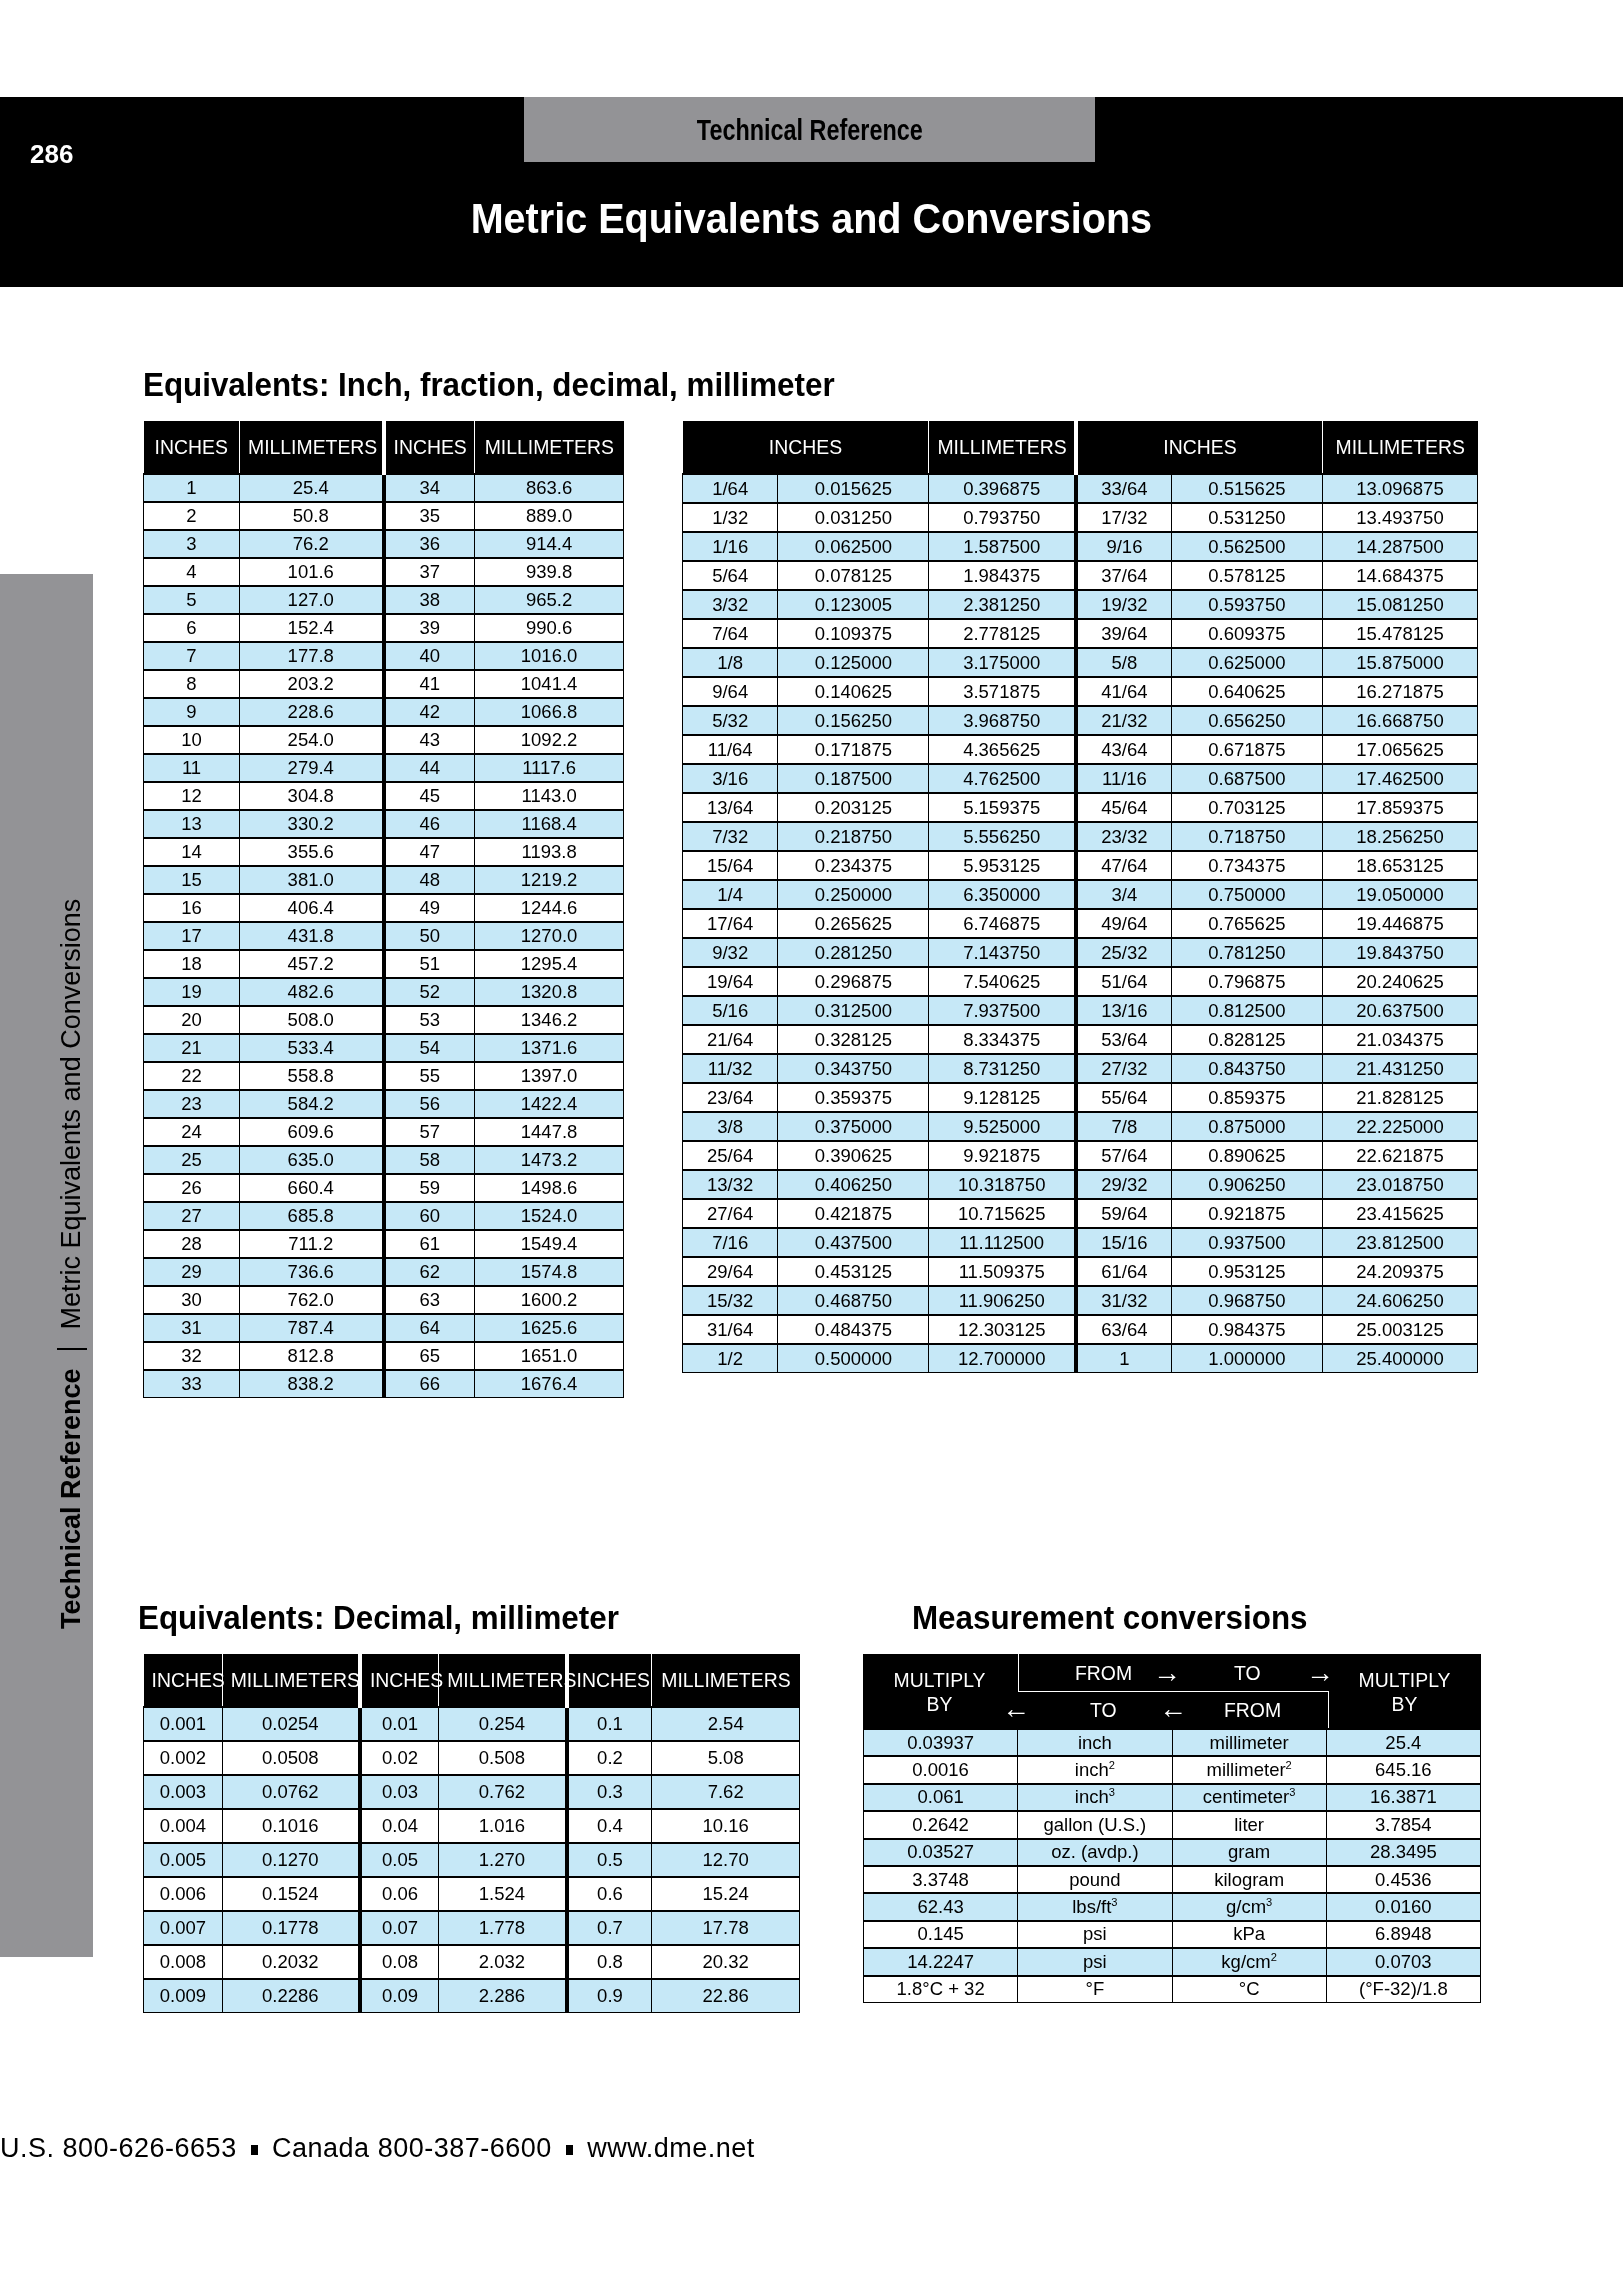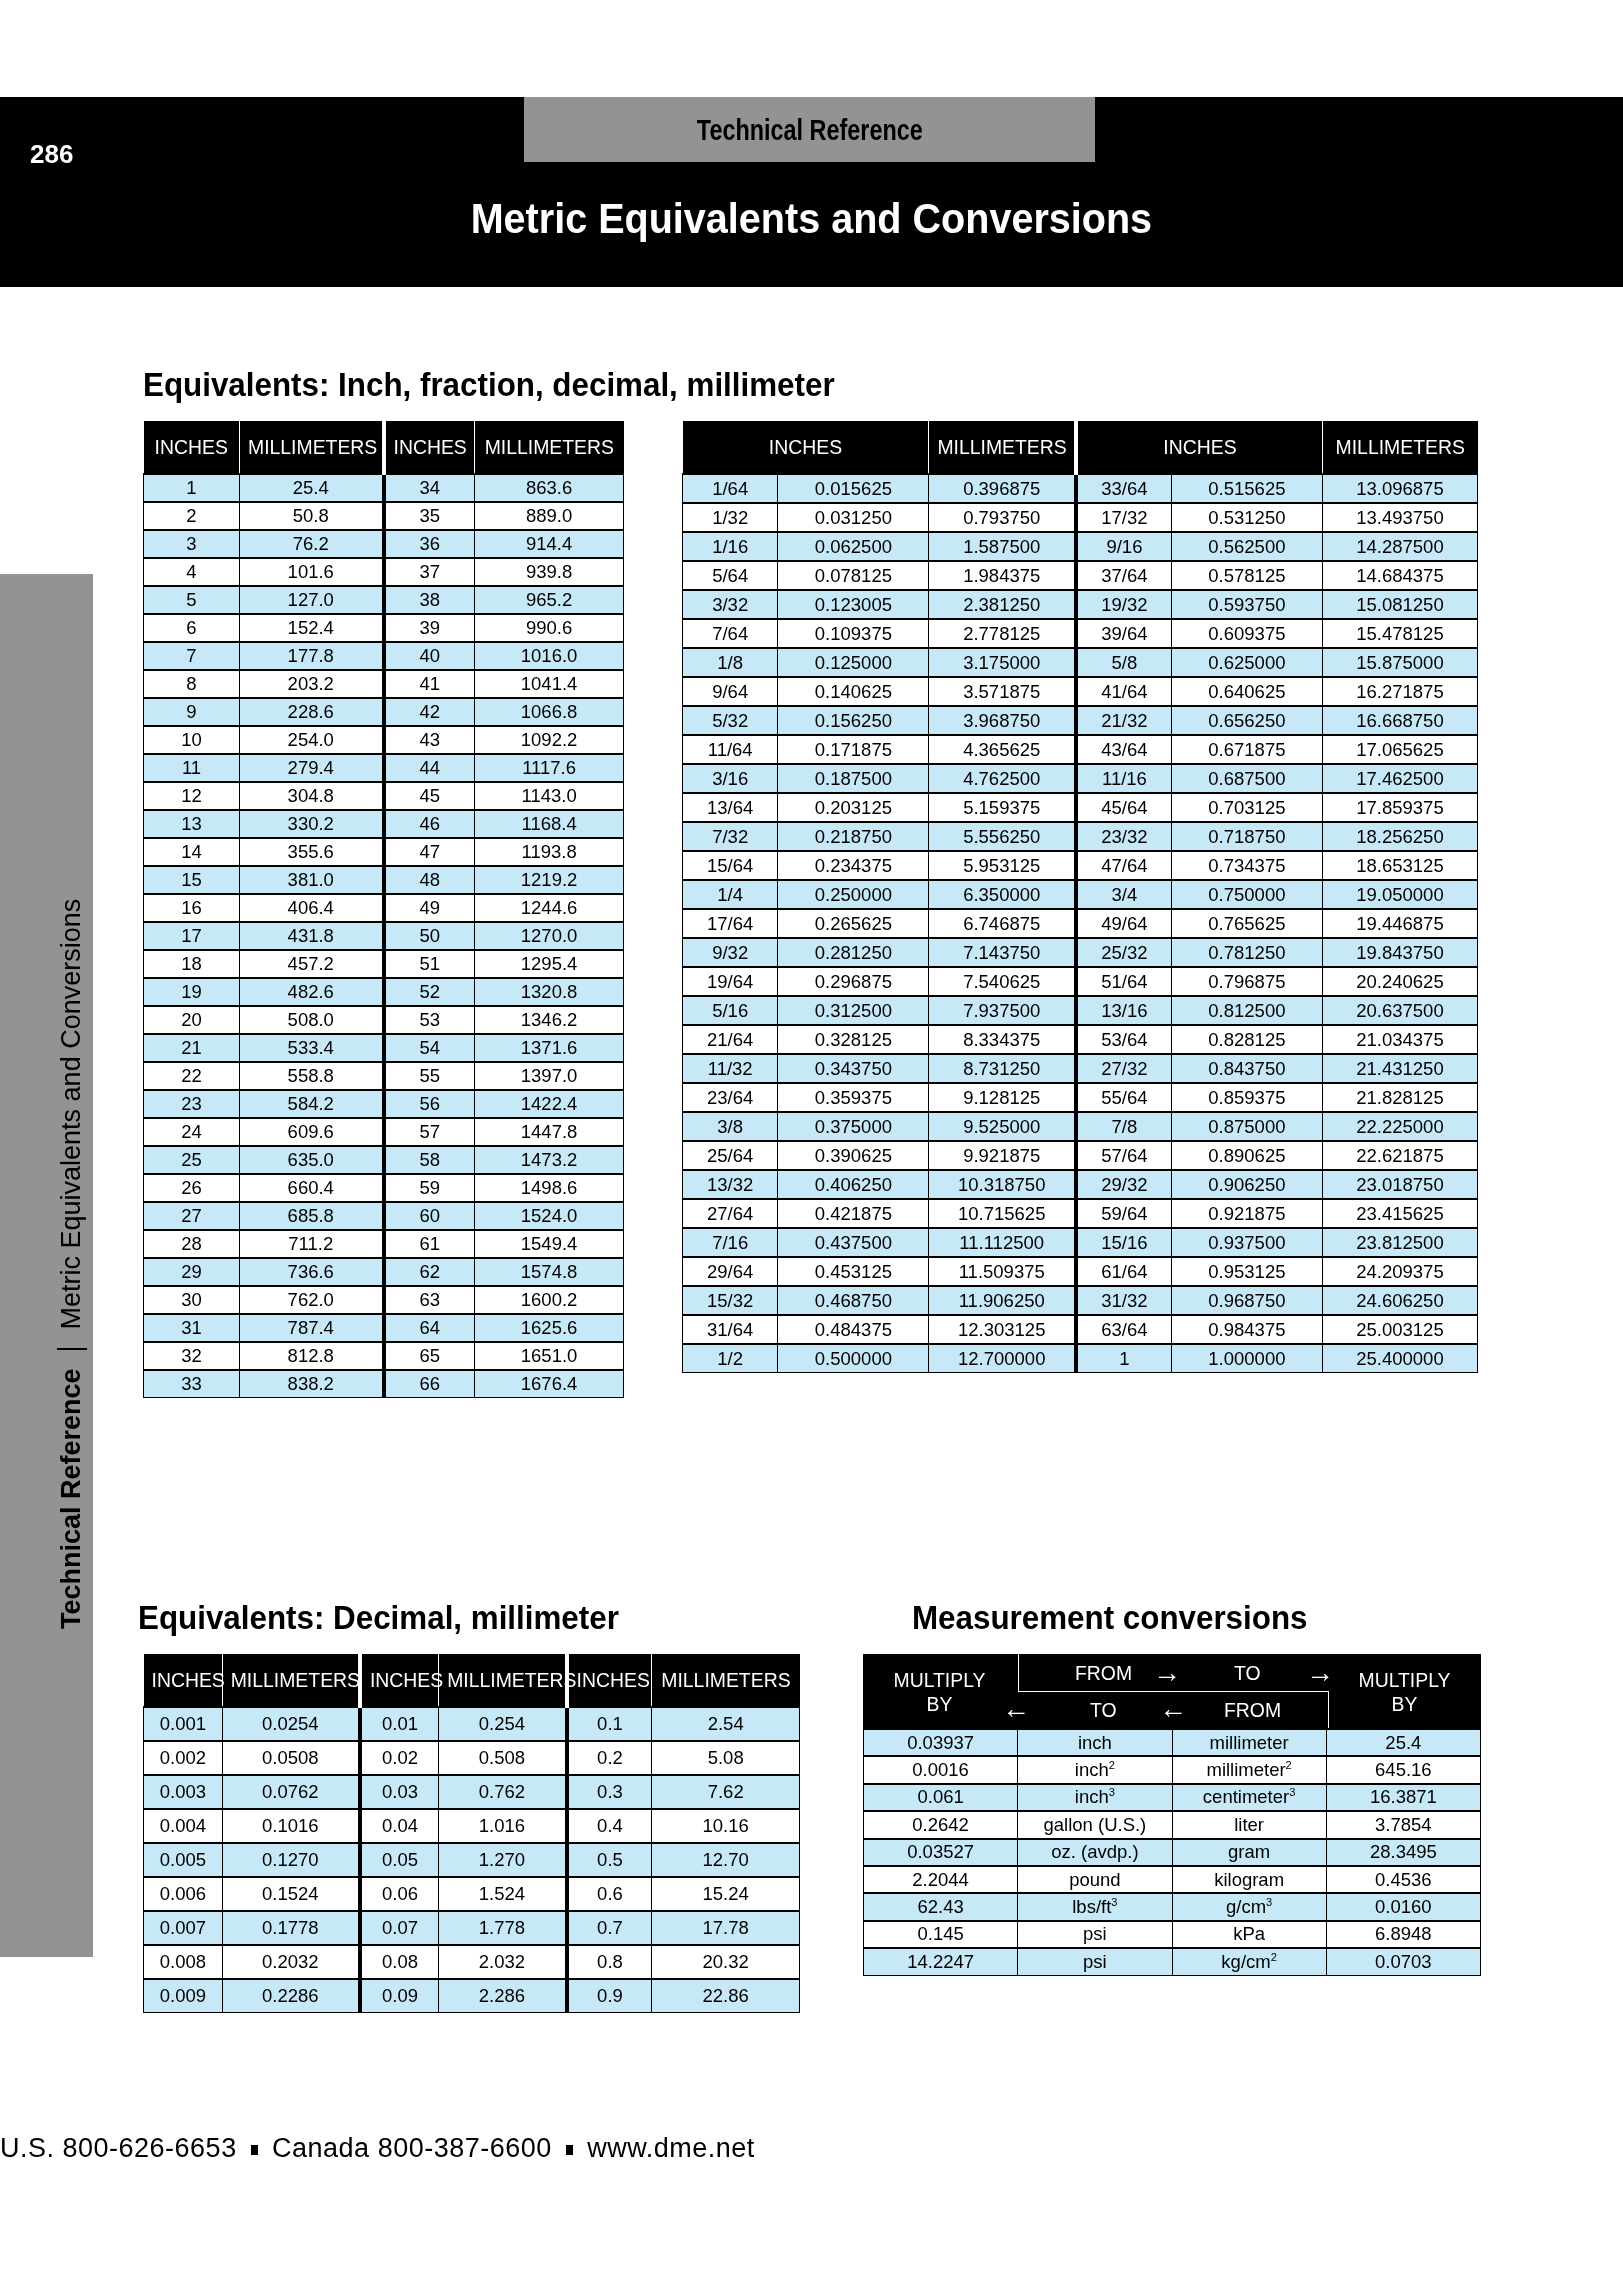--- a/index.html
+++ b/index.html
@@ -711,21 +711,21 @@
         <td><span>liter</span><sup></sup></td>
         <td><span>3.7854</span></td>
       </tr>
       <tr>
         <td><span>0.03527</span></td>
         <td><span>oz. (avdp.)</span><sup></sup></td>
         <td><span>gram</span><sup></sup></td>
         <td><span>28.3495</span></td>
       </tr>
       <tr>
-        <td><span>2.2044</span></td>
+        <td><span>3.3748</span></td>
         <td><span>pound</span><sup></sup></td>
         <td><span>kilogram</span><sup></sup></td>
         <td><span>0.4536</span></td>
       </tr>
       <tr>
         <td><span>62.43</span></td>
         <td><span>lbs/ft</span><sup>3</sup></td>
         <td><span>g/cm</span><sup>3</sup></td>
         <td><span>0.0160</span></td>
       </tr>
@@ -734,19 +734,25 @@
         <td><span>psi</span><sup></sup></td>
         <td><span>kPa</span><sup></sup></td>
         <td><span>6.8948</span></td>
       </tr>
       <tr>
         <td><span>14.2247</span></td>
         <td><span>psi</span><sup></sup></td>
         <td><span>kg/cm</span><sup>2</sup></td>
         <td><span>0.0703</span></td>
       </tr>
+      <tr>
+        <td><span>1.8°C + 32</span></td>
+        <td><span>°F</span><sup></sup></td>
+        <td><span>°C</span><sup></sup></td>
+        <td><span>(°F-32)/1.8</span></td>
+      </tr>
     </tbody>
 </table>
 
 <div class="footer">
   <span>U.S. 800-626-6653</span><span class="sq"></span><span>Canada 800-387-6600</span><span class="sq"></span><span>www.dme.net</span>
 </div>
 
 
 </body></html>

